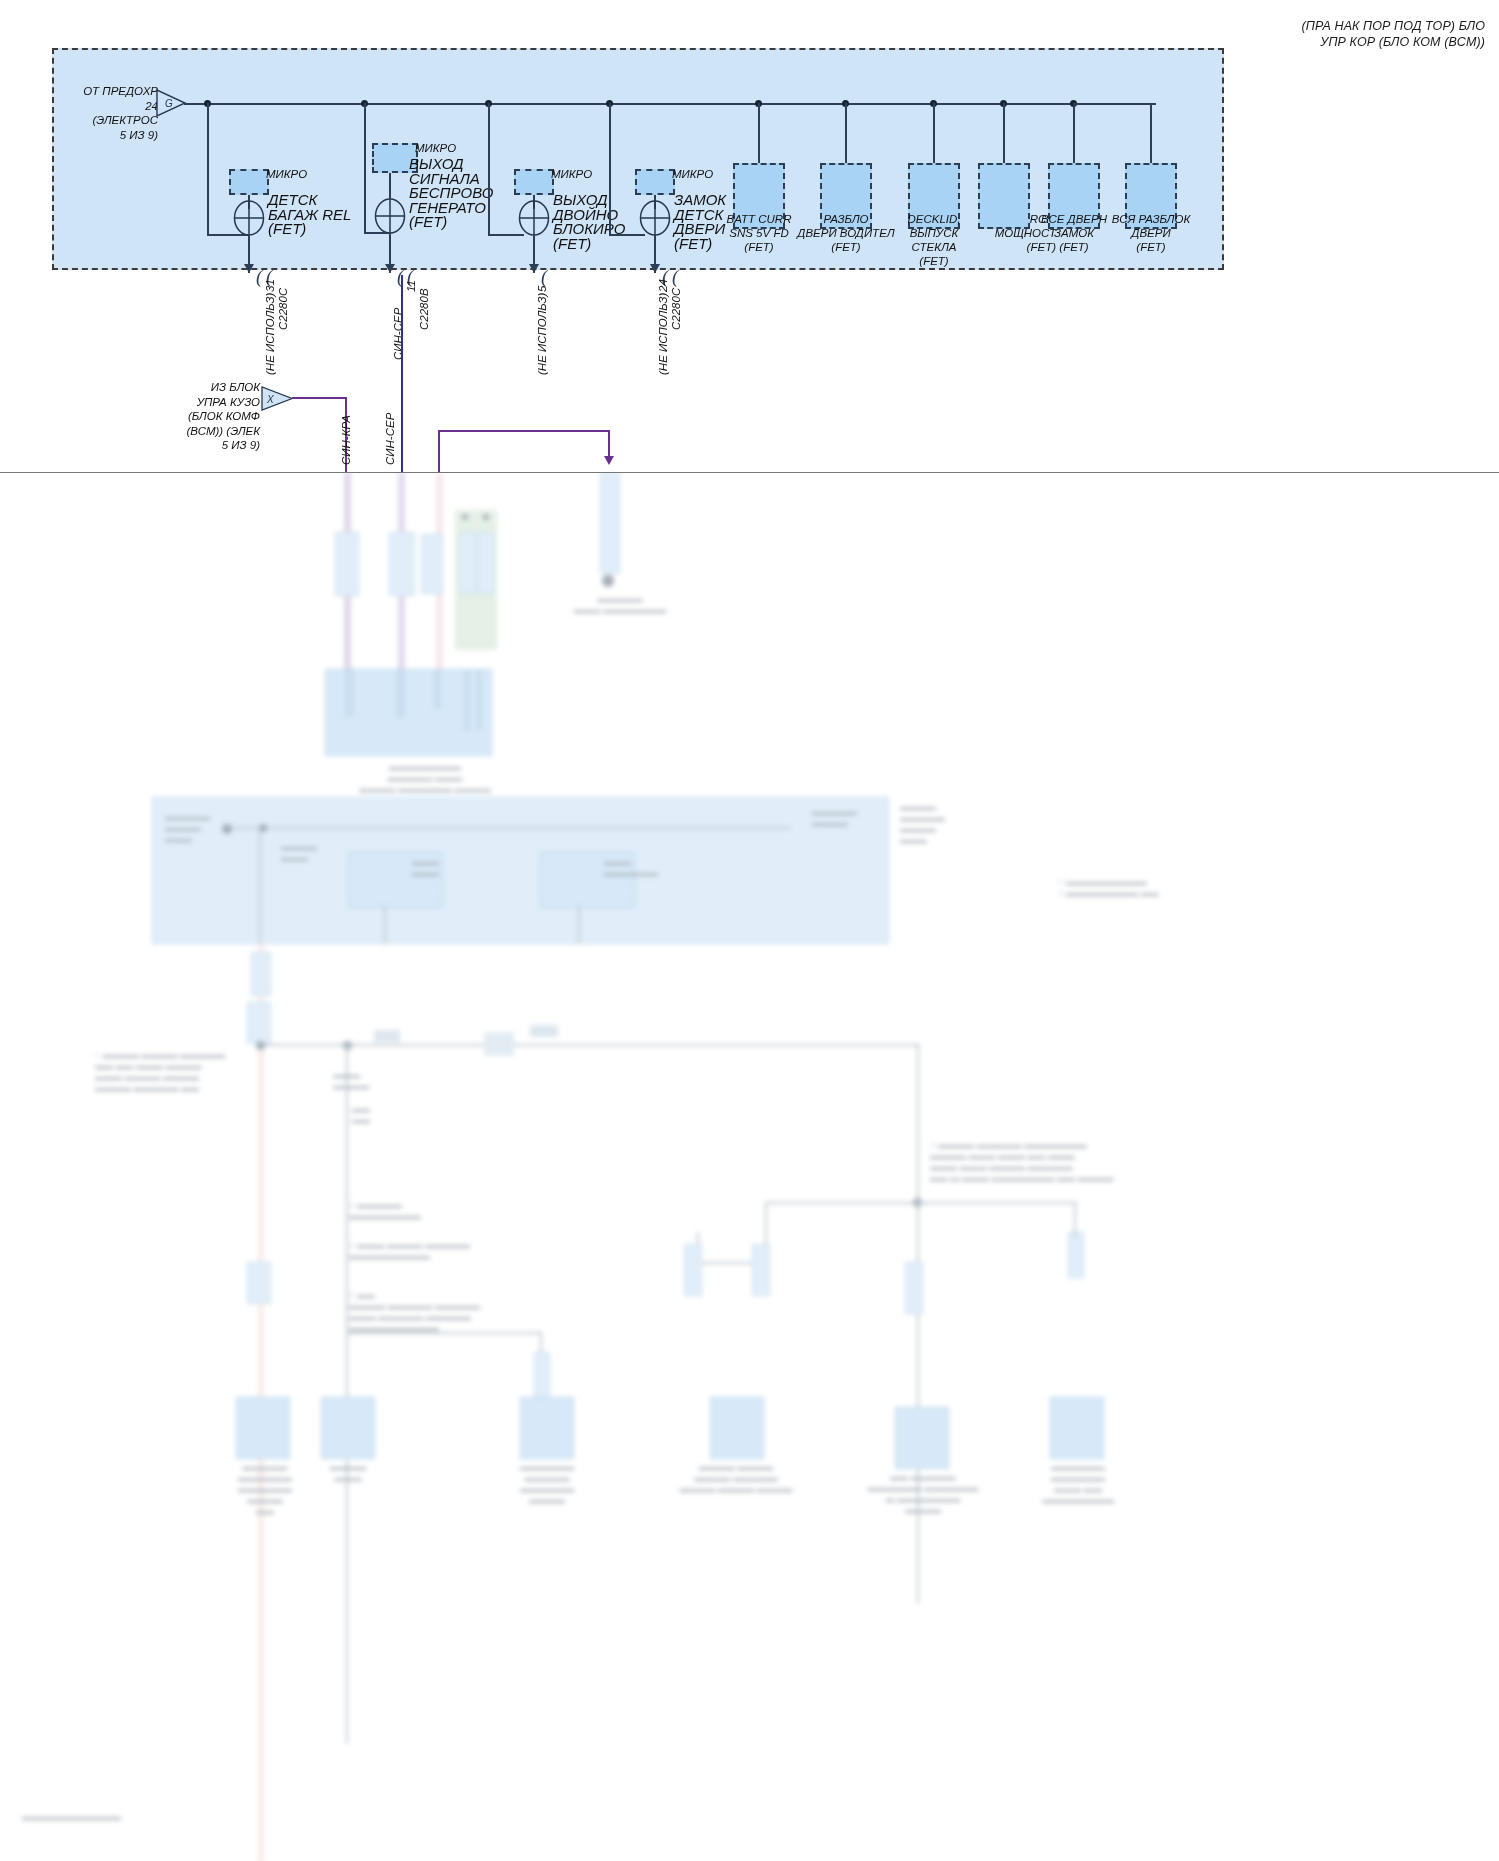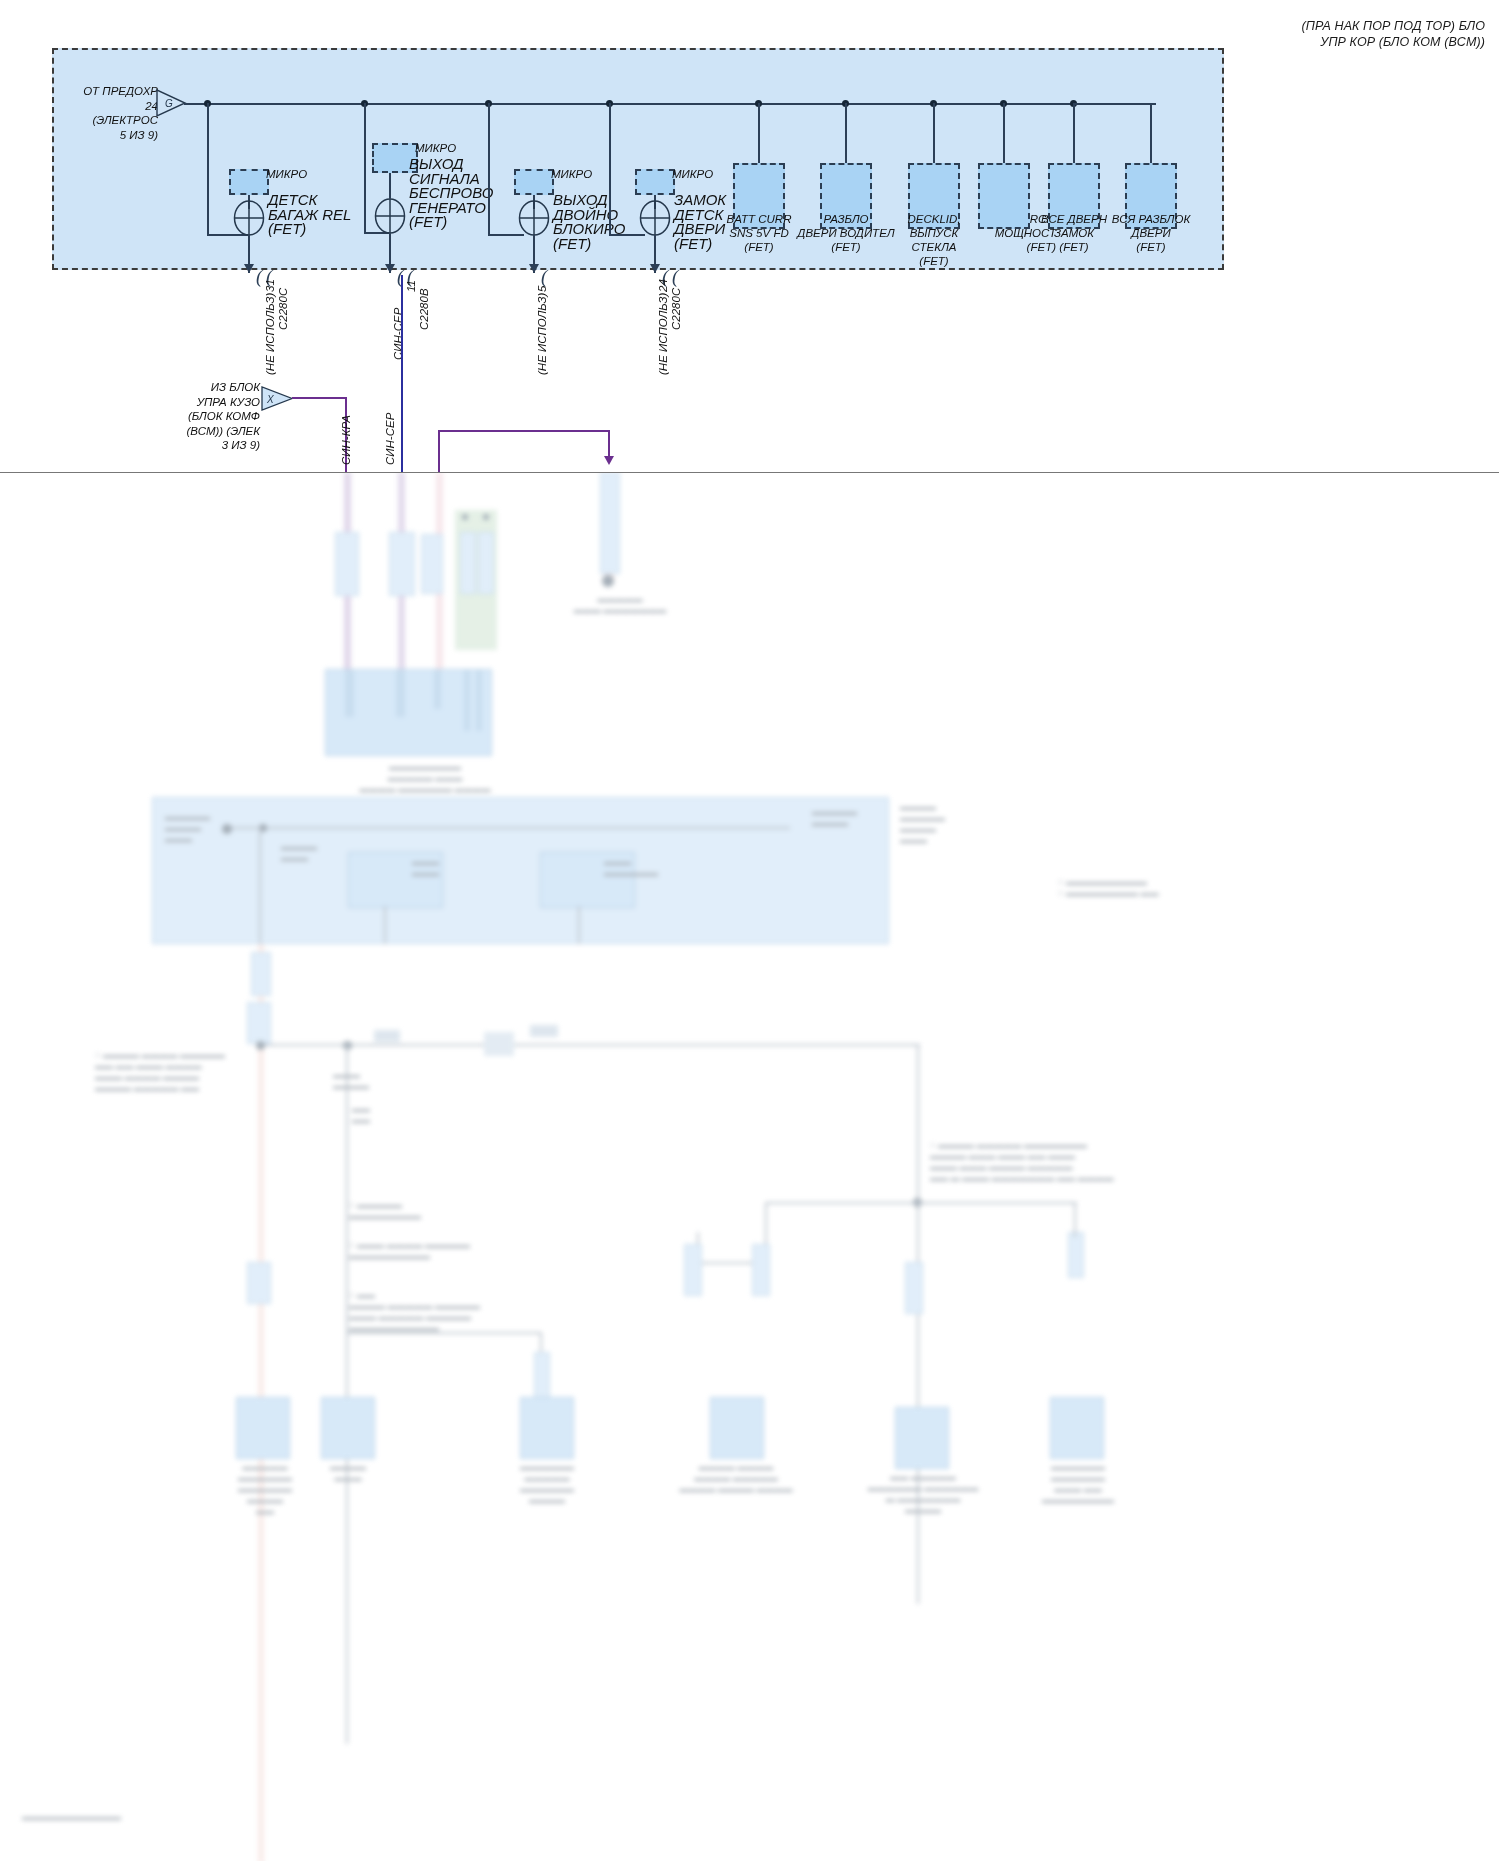--- a/index.html
+++ b/index.html
@@ -240,21 +240,21 @@
     <div class="vtext" style="left:536px;top:375px;">(НЕ ИСПОЛЬЗ)</div>
 
     <div class="vtext" style="left:657px;top:292px;">24</div>
     <div class="vtext" style="left:670px;top:330px;">C2280C</div>
     <div class="vtext" style="left:657px;top:375px;">(НЕ ИСПОЛЬЗ)</div>
 
     <div class="from-label">ИЗ БЛОК
 УПРА КУЗО
 (БЛОК КОМФ
 (ВСМ)) (ЭЛЕК
-3 ИЗ 9)</div>
+5 ИЗ 9)</div>
     <svg style="position:absolute;left:261px;top:386px;" width="34" height="26">
       <polygon points="1,1 1,24 31,12.5" fill="#cfe4f7" stroke="#25384d" stroke-width="1.3"></polygon>
       <text x="6" y="17" font-size="10" fill="#25384d" font-family="Liberation Sans, sans-serif">X</text>
     </svg>
 
     <div class="wire-violet h" style="left:292px;top:397px;width:54px;"></div>
     <div class="wire-violet v" style="left:345px;top:397px;height:75px;"></div>
 
     <div class="wire-blue v" style="left:401px;top:275px;height:197px;"></div>
 

